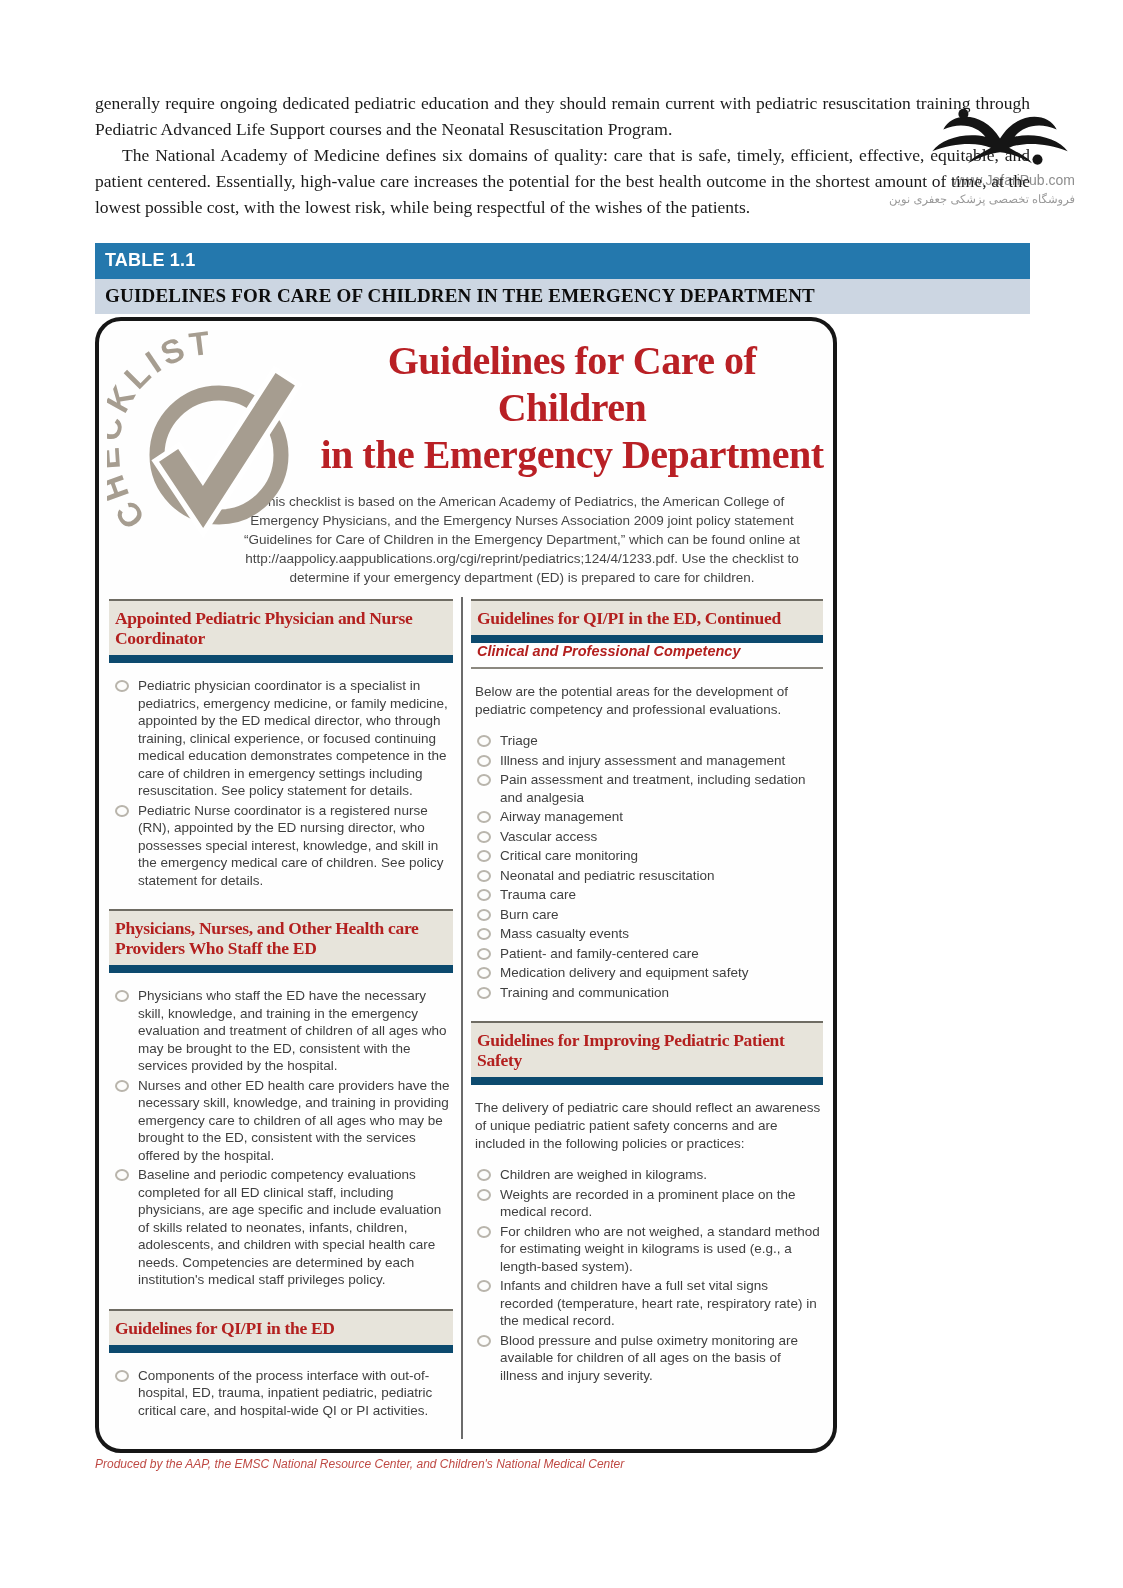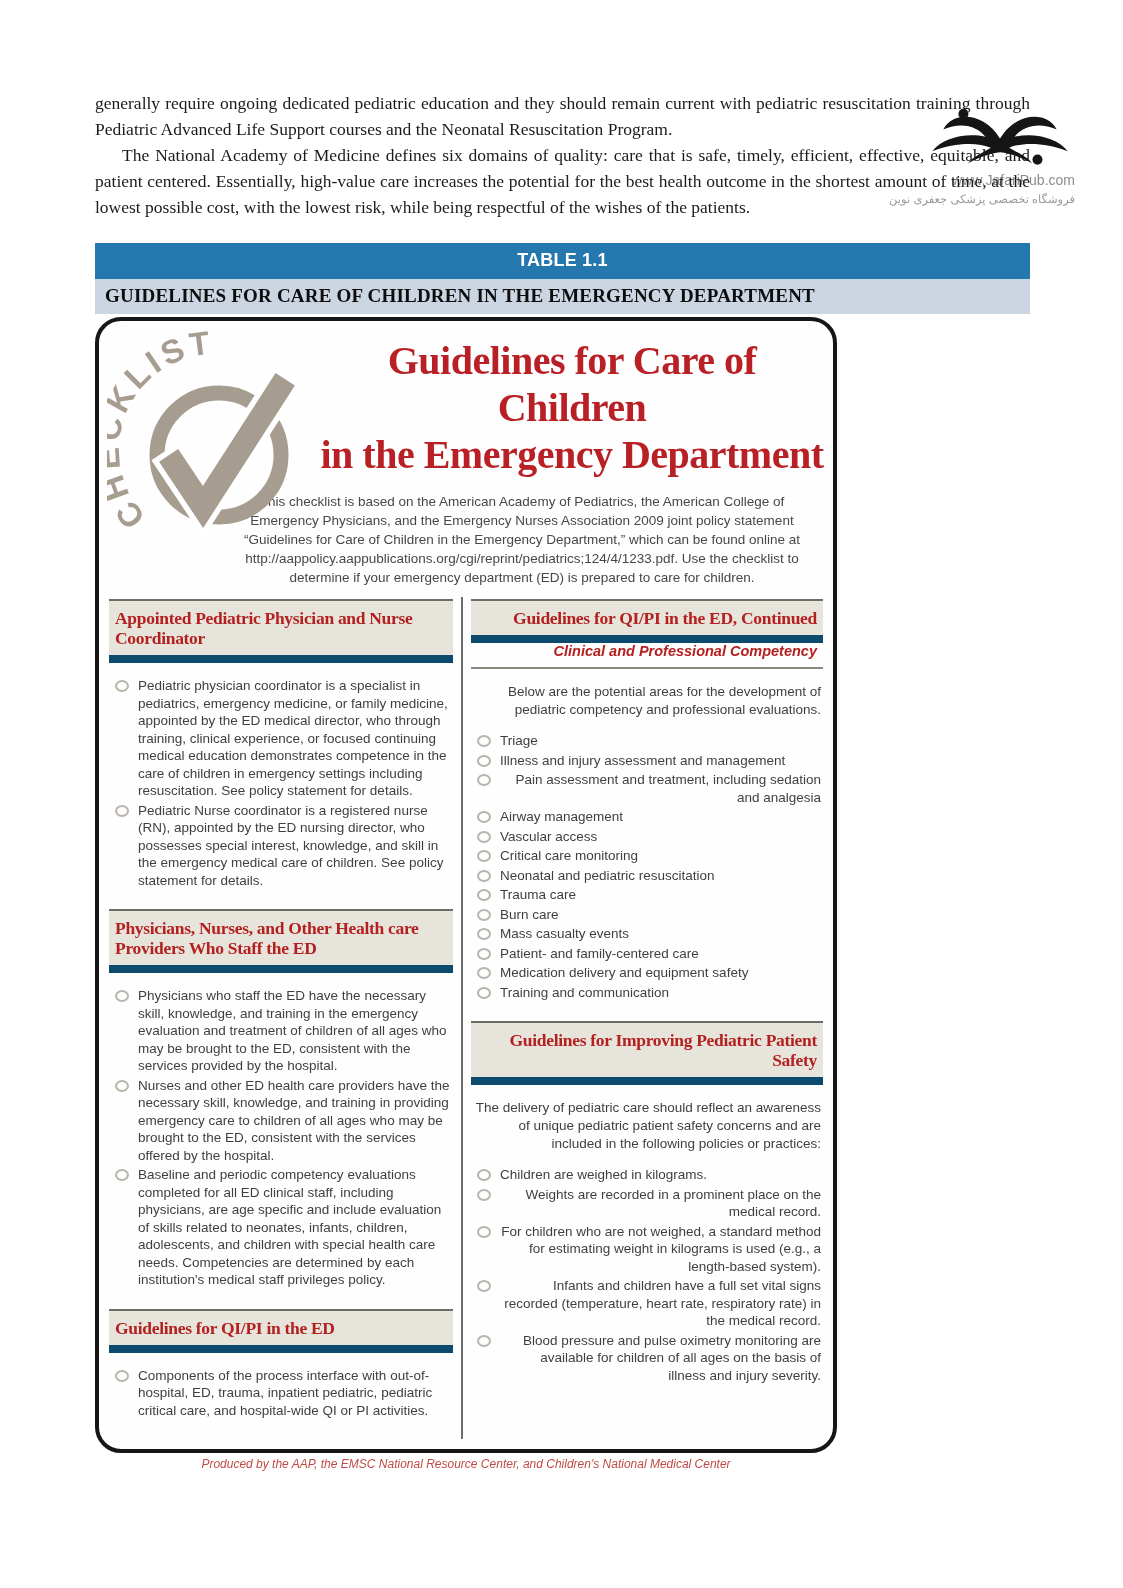--- a/index.html
+++ b/index.html
@@ -38,21 +38,20 @@
 
   
   .table-block { margin: 23px 93px 0 95px; position: relative; z-index: 1; }
   .table-bar {
     background: var(--table-bar-blue, #2478ad);
     color: #ffffff;
     font-family: "Liberation Sans", sans-serif;
     font-weight: bold; font-size: 18px;
     padding: 7px 10px 8px 10px;
     letter-spacing: 0.2px;
-    text-align: center;
   }
   .table-subtitle {
     background: var(--table-subtitle-bg, #ccd6e2);
     color: #0d0d0d;
     font-family: "Liberation Serif", serif;
     font-weight: bold; font-size: 19px;
     padding: 6px 10px 7px 10px;
     letter-spacing: 0.2px;
   }
 
@@ -81,21 +80,21 @@
   .fig-intro {
     margin: 14px 6px 6px 118px;
     text-align: center;
     font-size: 13.5px; line-height: 19px;
     color: #474747;
   }
 
   .columns { display: flex; margin-top: 10px; }
   .col { flex: 0 0 auto; }
   .col.left  { width: 352px; padding: 2px 6px 0 2px; }
-  .col.right { width: 360px; padding: 2px 2px 0 6px; text-align: right; }
+  .col.right { width: 360px; padding: 2px 2px 0 6px; }
   .col-divider { flex: 0 0 2px; background: #6b6b6b; margin: 0 2px; }
 
   .fig-section { margin-bottom: 16px; }
   .sec-head {
     background: var(--section-head-bg, #e7e4db);
     border-top: 2px solid #6f6c63;
     border-bottom: 8px solid #0c4a6e;
     color: var(--heading-red, #b3201f);
     font-family: "Liberation Serif", serif;
     font-weight: bold;
@@ -126,21 +125,21 @@
     border-radius: 50%;
     background: #fdfdfc;
     margin: 3px 9px 0 2px;
   }
   .check-text {
     font-size: 13.5px; line-height: 17.5px; color: #3f3f3f;
   }
 
   .fig-credit {
     margin-left: 95px; width: 742px;
-    text-align: center;
+    text-align: left;
     font-family: "Liberation Sans", sans-serif;
     font-style: italic;
     font-size: 12px;
     color: var(--credit-red, #bf4a44);
     margin-top: 4px;
   }
 </style>
 </head>
 <body>
 

